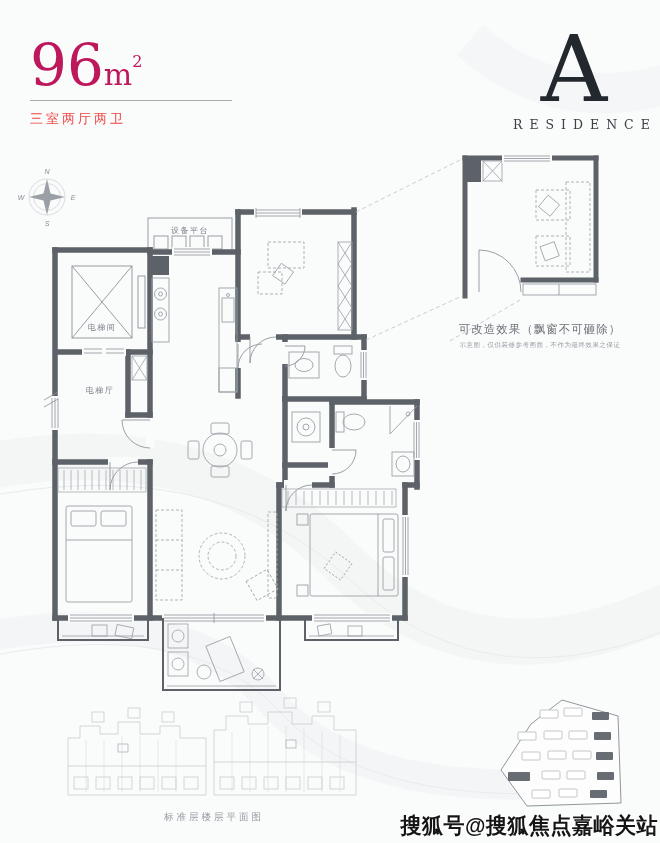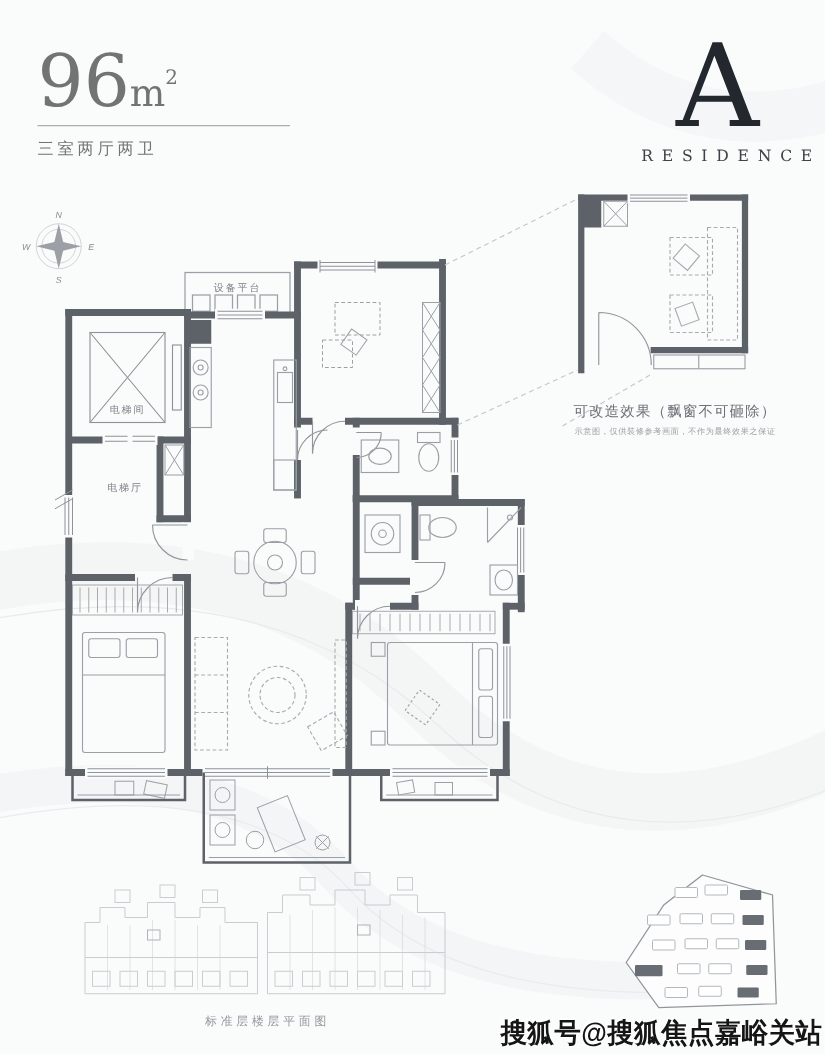--- a/index.html
+++ b/index.html
@@ -10,26 +10,26 @@
     color:#3d444c;
   }
   svg text{font-family:"Liberation Sans","DejaVu Sans",sans-serif;}
   .art{position:absolute;left:0;top:0;}
   
   .hdr{position:absolute;left:30px;top:36px;width:202px;}
   .hdr-row{display:flex;align-items:flex-end;}
   .hdr-small{width:70px;padding-bottom:4px;}
   .en-line{font-size:6.5px;letter-spacing:1.2px;color:#8a9096;line-height:8px;}
   .cn-label{font-size:11px;color:#565d64;margin-top:8px;letter-spacing:2px;}
-  .area{font-family:"DejaVu Serif","Liberation Serif",serif;color:#737373;line-height:1;white-space:nowrap;}
+  .area{font-family:"DejaVu Serif","Liberation Serif",serif;color:#be185d;line-height:1;white-space:nowrap;}
   .area .num{font-size:58px;}
   .area .unit{font-size:30px;}
   .area sup{font-size:16px;vertical-align:18px;}
   .rule{height:1px;background:#a9aeb4;margin-top:6px;}
-  .layout-desc{font-size:13px;letter-spacing:3px;color:#737373;margin-top:9px;}
+  .layout-desc{font-size:13px;letter-spacing:3px;color:#ef4444;margin-top:9px;}
   
   .brand{position:absolute;right:18px;top:26px;width:136px;text-align:center;
          font-family:"DejaVu Serif","Liberation Serif",serif;}
   .brand .letter{font-size:92px;line-height:0.95;color:#23282e;font-weight:400;}
   .brand .word{font-size:12.5px;letter-spacing:7px;color:#3c4248;margin-top:4px;text-indent:7px;}
   
   .watermark{
     position:absolute;right:2px;bottom:3px;
     font-size:21px;font-weight:900;color:#151515;letter-spacing:0.5px;
     text-shadow:0 0 2px #ffffff,1px 1px 0 #ffffff,-1px -1px 0 #ffffff;

